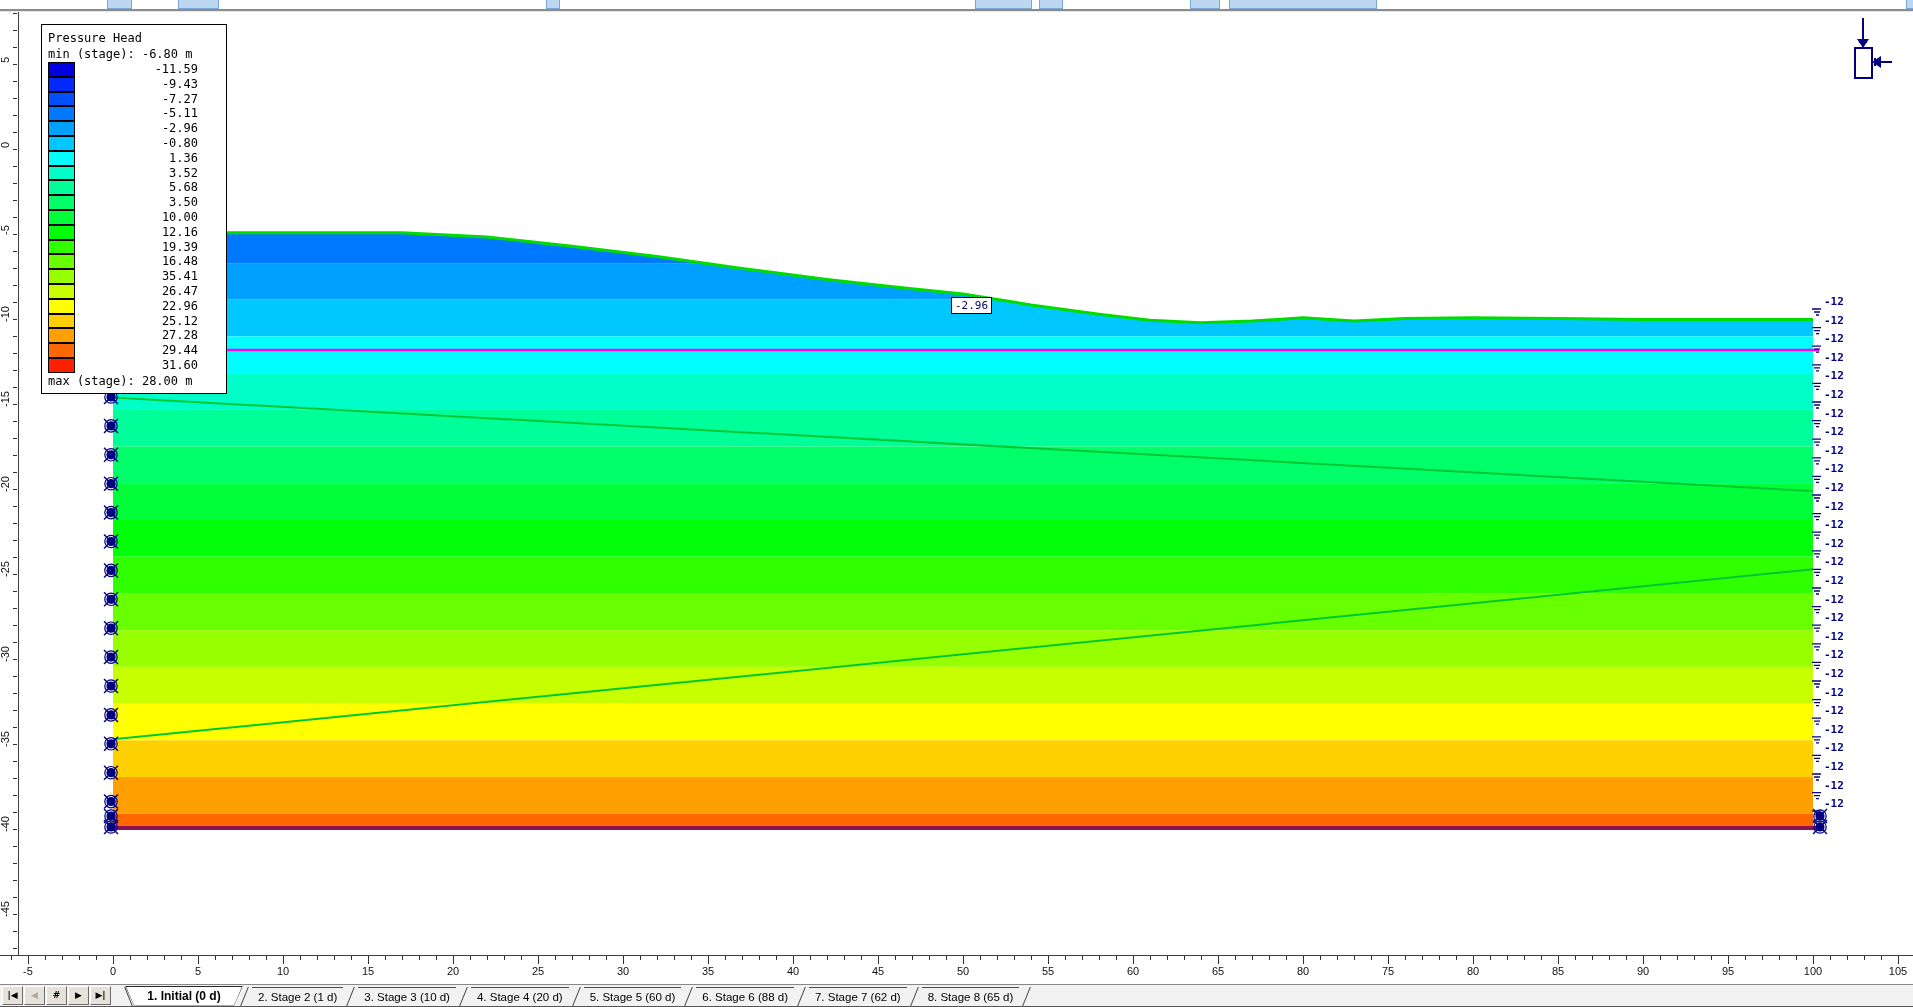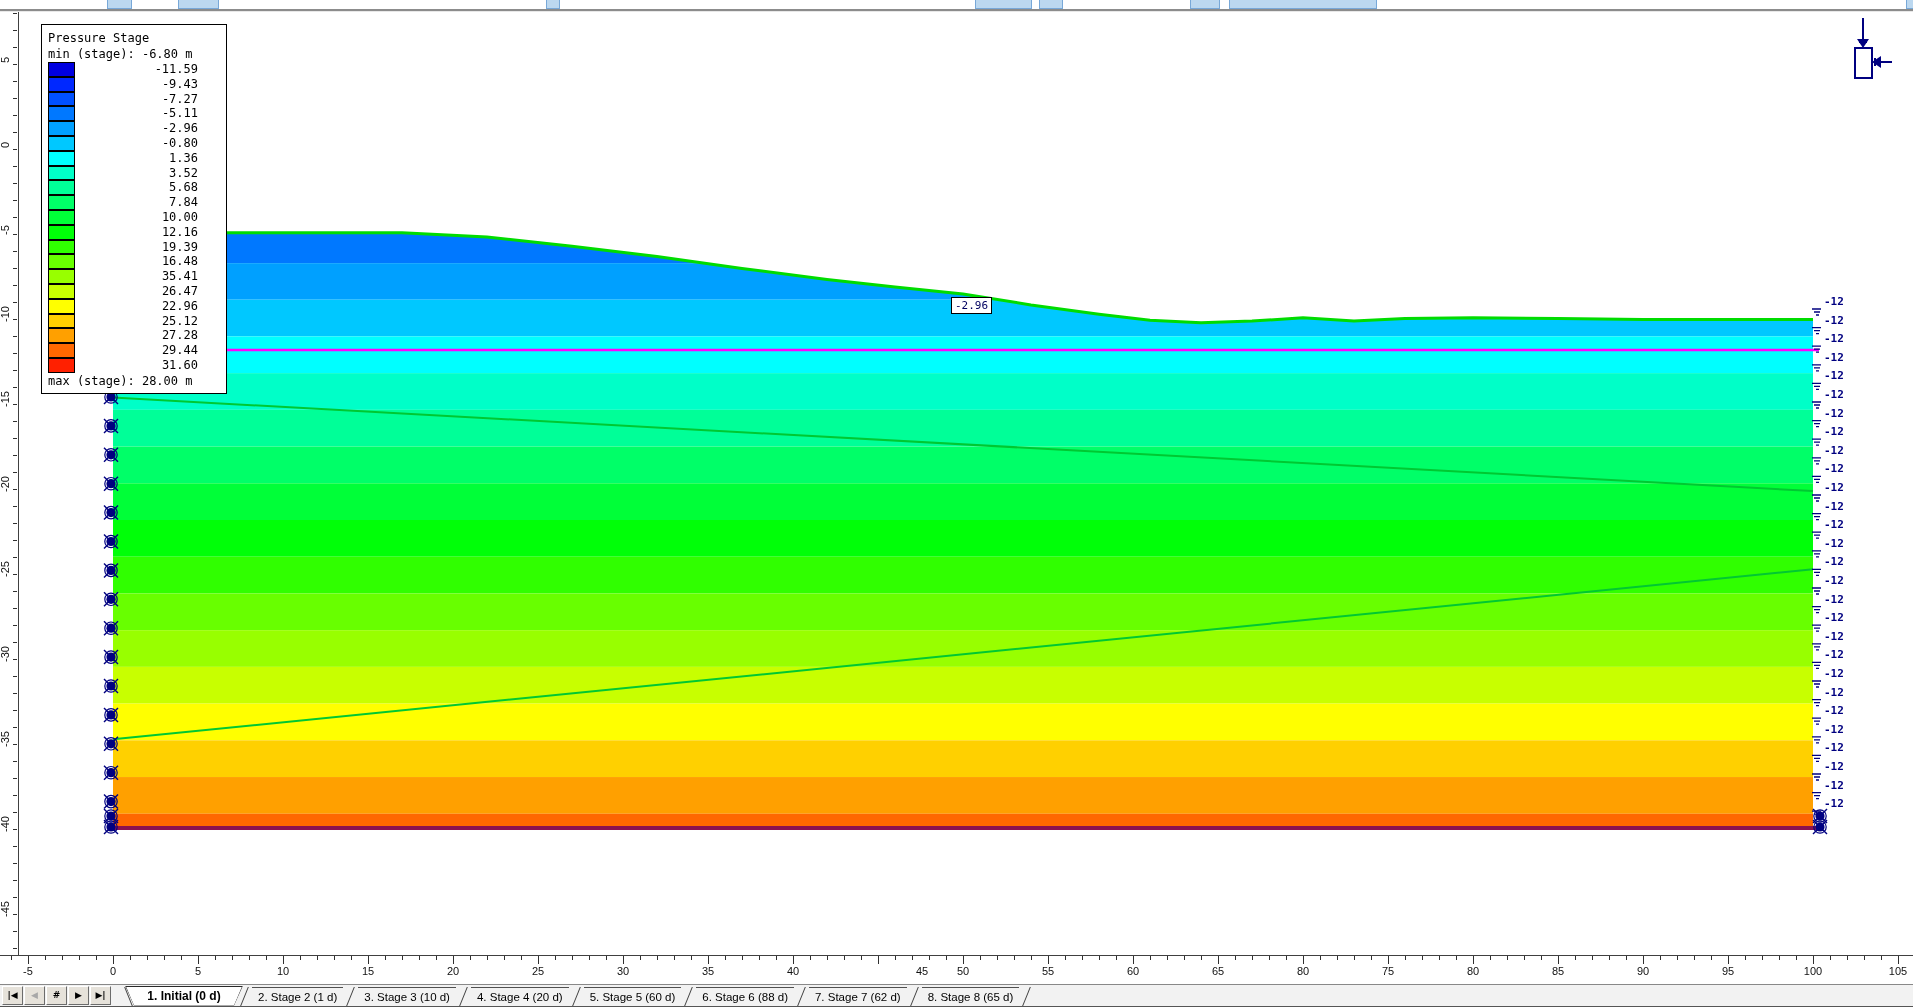--- a/index.html
+++ b/index.html
@@ -259,21 +259,21 @@
       <div class="hlabel" style="left: 28px;">-5</div>
       <div class="hlabel" style="left: 113px;">0</div>
       <div class="hlabel" style="left: 198px;">5</div>
       <div class="hlabel" style="left: 283px;">10</div>
       <div class="hlabel" style="left: 368px;">15</div>
       <div class="hlabel" style="left: 453px;">20</div>
       <div class="hlabel" style="left: 538px;">25</div>
       <div class="hlabel" style="left: 623px;">30</div>
       <div class="hlabel" style="left: 708px;">35</div>
       <div class="hlabel" style="left: 793px;">40</div>
-      <div class="hlabel" style="left: 922px;">45</div>
+      <div class="hlabel" style="left: 878px;">45</div>
       <div class="hlabel" style="left: 963px;">50</div>
       <div class="hlabel" style="left: 1048px;">55</div>
       <div class="hlabel" style="left: 1133px;">60</div>
       <div class="hlabel" style="left: 1218px;">65</div>
       <div class="hlabel" style="left: 1303px;">80</div>
       <div class="hlabel" style="left: 1388px;">75</div>
       <div class="hlabel" style="left: 1473px;">80</div>
       <div class="hlabel" style="left: 1558px;">85</div>
       <div class="hlabel" style="left: 1643px;">90</div>
       <div class="hlabel" style="left: 1728px;">95</div>
@@ -505,21 +505,21 @@
       </g>
       <g>
         <path d="M1812,792.6 h9 M1814,795.6 h6 M1816,798.6 h3" stroke="#000080" stroke-width="1.3" fill="none"></path>
       </g>
       <g>
         <path d="M1812,811.2 h9 M1814,814.2 h6 M1816,817.2 h3" stroke="#000080" stroke-width="1.3" fill="none"></path>
       </g>
     </svg>
 
   <div id="legend">
-    <div class="lg-line">Pressure Stage</div>
+    <div class="lg-line">Pressure Head</div>
     <div class="lg-line">min (stage): -6.80 m</div>
     <div id="legend-rows">
         <div class="lg-row">
           <div class="lg-swatch" style="background: rgb(0, 0, 224);"></div>
           <div class="lg-val">-11.59</div>
         </div>
         <div class="lg-row">
           <div class="lg-swatch" style="background: rgb(0, 40, 255);"></div>
           <div class="lg-val">-9.43</div>
         </div>
@@ -546,21 +546,21 @@
         <div class="lg-row">
           <div class="lg-swatch" style="background: rgb(0, 255, 200);"></div>
           <div class="lg-val">3.52</div>
         </div>
         <div class="lg-row">
           <div class="lg-swatch" style="background: rgb(0, 255, 152);"></div>
           <div class="lg-val">5.68</div>
         </div>
         <div class="lg-row">
           <div class="lg-swatch" style="background: rgb(0, 255, 104);"></div>
-          <div class="lg-val">7.84</div>
+          <div class="lg-val">3.50</div>
         </div>
         <div class="lg-row">
           <div class="lg-swatch" style="background: rgb(0, 255, 56);"></div>
           <div class="lg-val">10.00</div>
         </div>
         <div class="lg-row">
           <div class="lg-swatch" style="background: rgb(0, 255, 8);"></div>
           <div class="lg-val">12.16</div>
         </div>
         <div class="lg-row">

